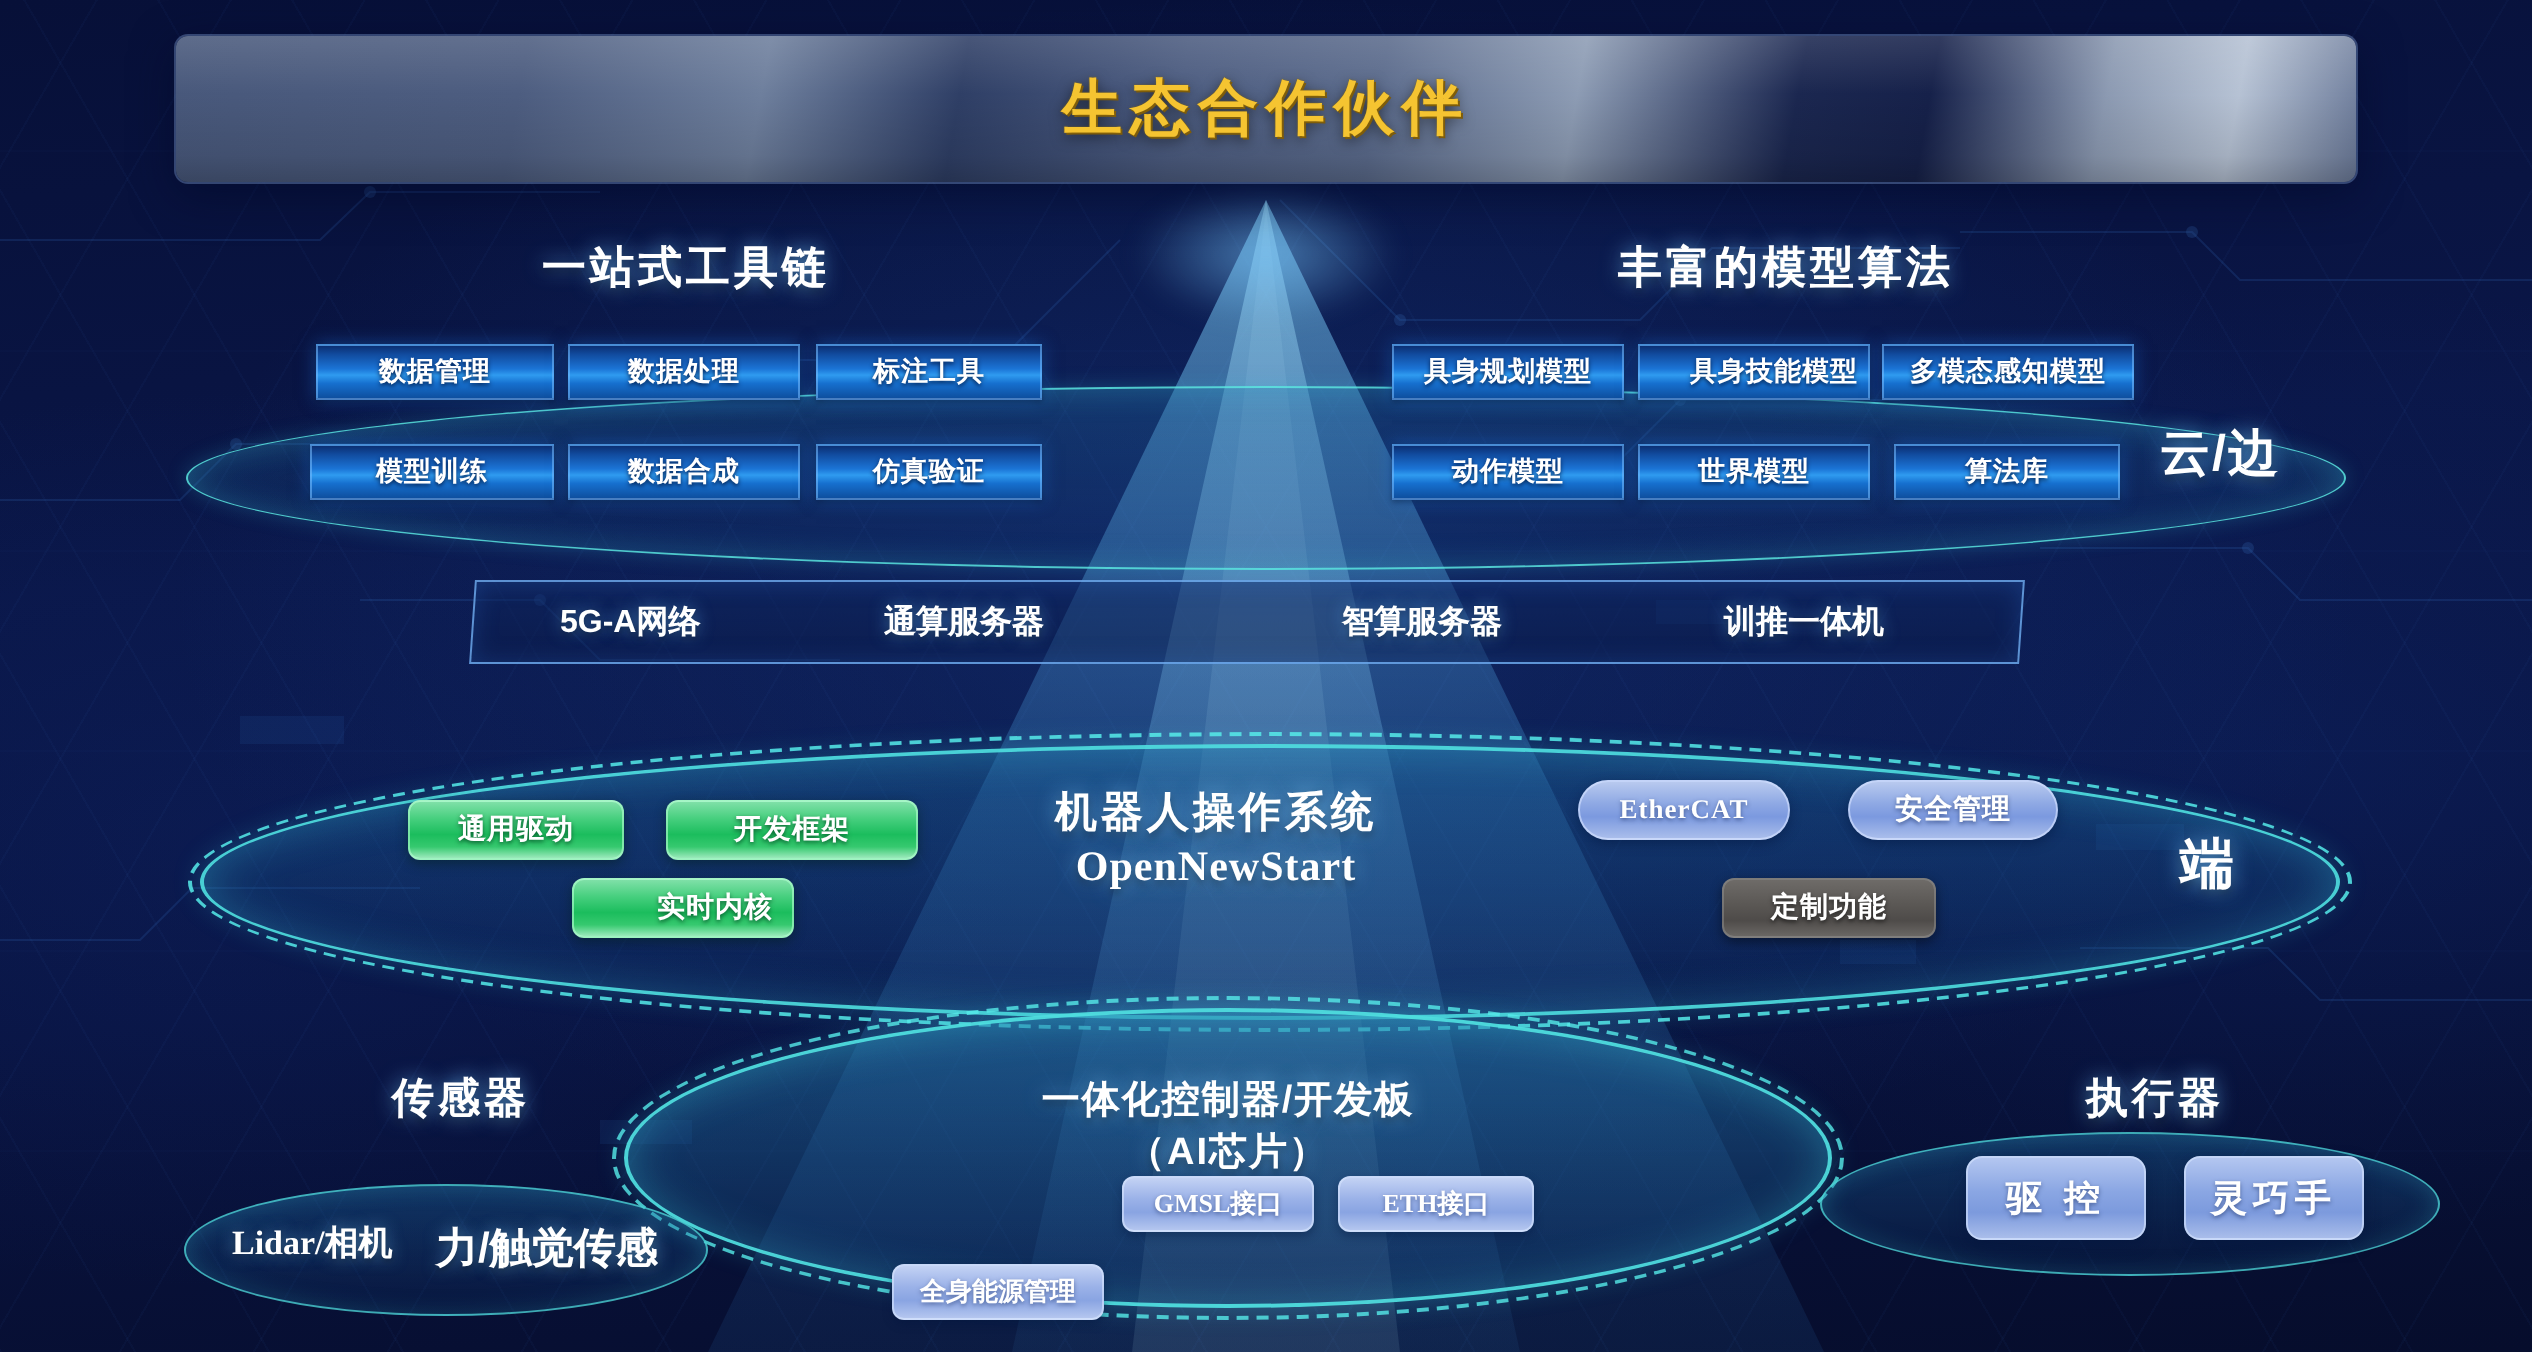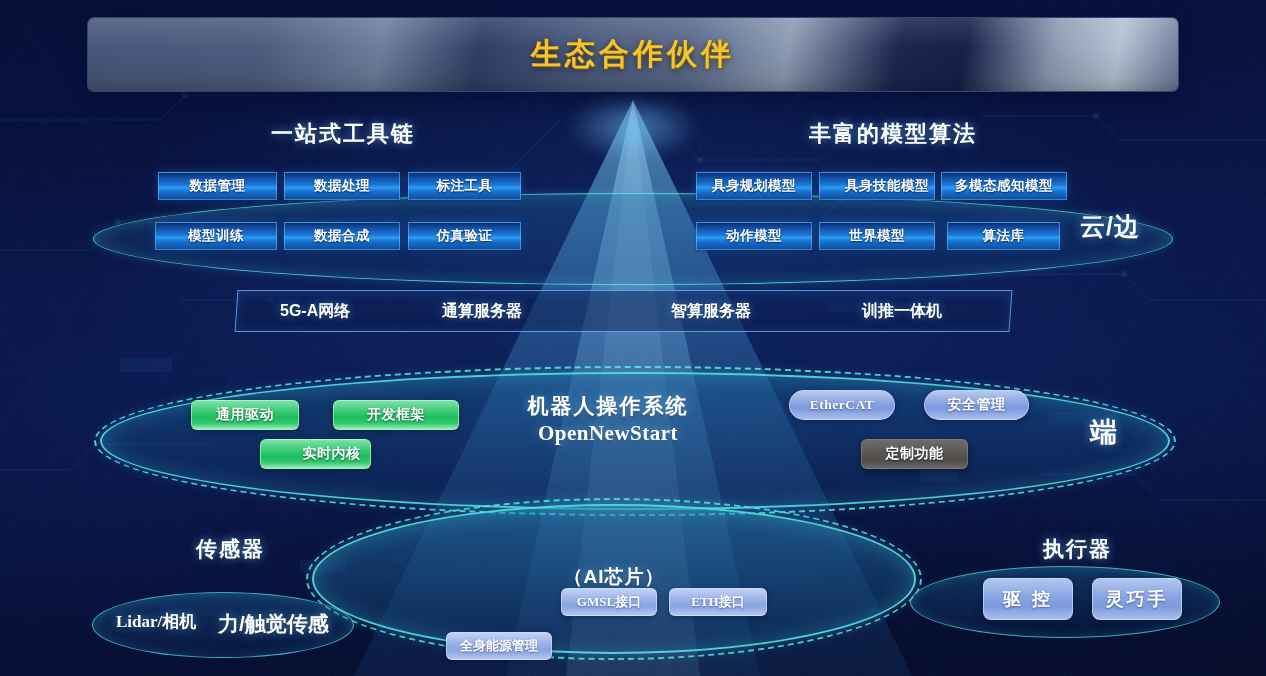--- a/index.html
+++ b/index.html
@@ -305,38 +305,38 @@
   <div class="infra-item" style="left:280px;top:301px;">5G-A网络</div>
   <div class="infra-item" style="left:442px;top:301px;">通算服务器</div>
   <div class="infra-item" style="left:671px;top:301px;">智算服务器</div>
   <div class="infra-item" style="left:862px;top:301px;">训推一体机</div>
 
   <div class="ell ell-os-dash"></div>
   <div class="ell ell-os"></div>
 
   <div class="edge-label" style="left:1090px;top:414px;font-size:27px;">端</div>
 
-  <div class="btn btn-green" style="left:191px;top:400px;width:108px;">通用驱动</div>
+  <div class="btn btn-green" style="left:204px;top:400px;width:108px;">通用驱动</div>
   <div class="btn btn-green" style="left:333px;top:400px;width:126px;">开发框架</div>
-  <div class="btn btn-green" style="left:260px;top:439px;width:111px;padding-left:32px;">实时内核</div>
+  <div class="btn btn-green" style="left:286px;top:439px;width:111px;padding-left:32px;">实时内核</div>
 
   <div class="os-center">
     <div class="os-cn">机器人操作系统</div>
     <div class="os-en">OpenNewStart</div>
   </div>
 
   <div class="btn btn-peri serif" style="left:789px;top:390px;width:106px;font-size:13.5px;">EtherCAT</div>
   <div class="btn btn-peri" style="left:924px;top:390px;width:105px;">安全管理</div>
   <div class="btn btn-gray" style="left:861px;top:439px;width:107px;">定制功能</div>
 
   <div class="ell ell-ctrl-dash"></div>
   <div class="ell ell-ctrl"></div>
 
   <div class="ctrl-title">
-    <br>
+    <span>一体化控制器/开发板</span><br>
     <span>（AI芯片）</span>
   </div>
 
   <div class="btn btn-ctrl" style="left:446px;top:588px;width:106px;margin-top:44px;">全身能源管理</div>
   <div class="btn btn-ctrl serif" style="left:561px;top:588px;width:96px;">GMSL接口</div>
   <div class="btn btn-ctrl serif" style="left:669px;top:588px;width:98px;">ETH接口</div>
 
   <div class="sec-title" style="left:196px;top:535px;font-size:21px;">传感器</div>
   <div class="ell ell-sensor"></div>
   <div class="inline-txt serif" style="left:116px;top:610px;font-size:17px;">Lidar/相机</div>

